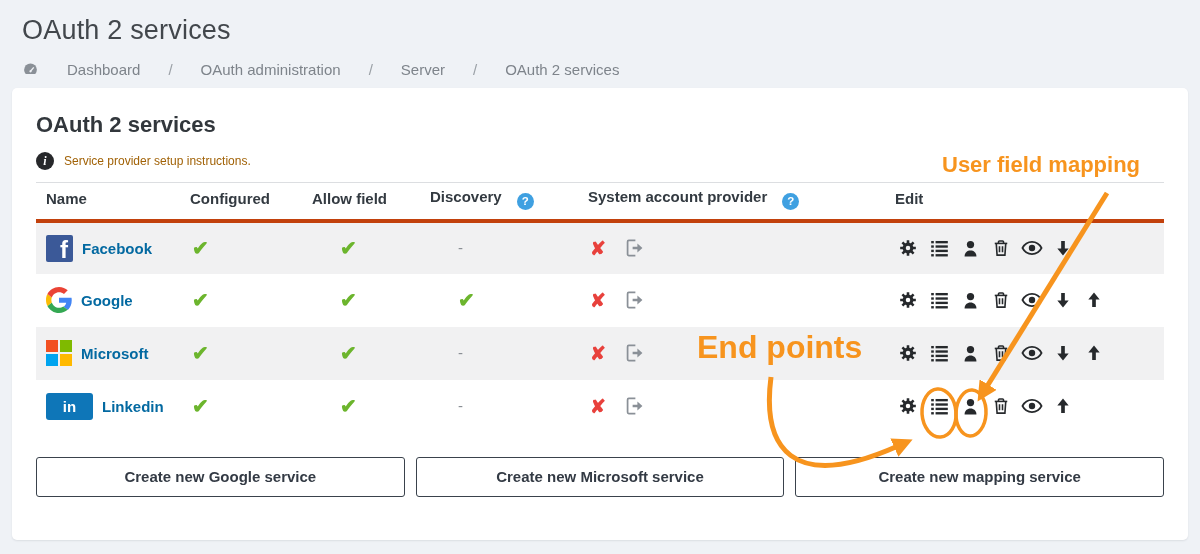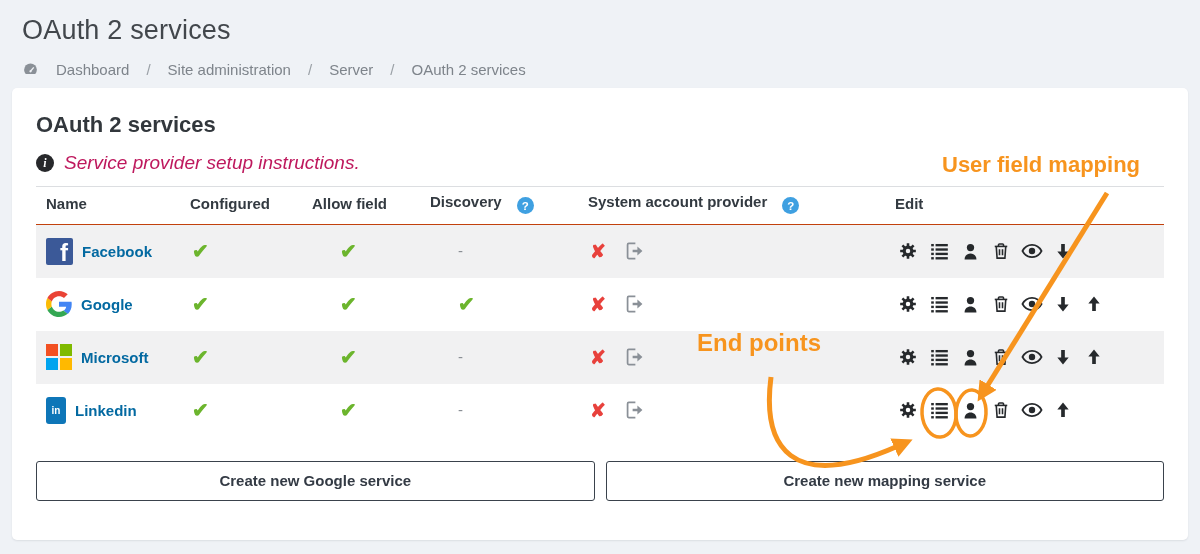--- a/index.html
+++ b/index.html
@@ -6,62 +6,62 @@
   html,body { margin:0; padding:0; }
   body {
     width:1200px; height:554px; position:relative; overflow:hidden;
     background:#EFF2F6;
     font-family:"Liberation Sans", sans-serif;
   }
 
   
   .page-head { padding:15px 22px 0; }
   .page-title { margin:0 0 15px; font-size:27px; font-weight:400; color:#42474C; letter-spacing:.2px; }
-  .breadcrumb { display:flex; align-items:flex-end; gap:17px; font-size:15px; color:#7E848B; }
+  .breadcrumb { display:flex; align-items:flex-end; gap:28px; font-size:15px; color:#7E848B; }
   .breadcrumb a { color:#7E848B; text-decoration:none; cursor:pointer; }
   .bc-sep { color:#9AA0A6; }
   .bc-icon { display:inline-flex; color:#8A9097; }
 
   
   .card {
     position:absolute; left:12px; top:88px; width:1176px; height:452px;
     background:#fff; border-radius:5px; box-shadow:0 1px 2px rgba(40,50,60,.10);
     padding:24px 24px 0;
   }
   .card-heading { margin:0; font-size:22px; font-weight:700; color:#32373C; }
   .setup-row { display:flex; align-items:center; gap:10px; margin-top:14px; }
   .info-icon {
     width:18px; height:18px; border-radius:50%; background:#27282B; color:#fff;
     font:italic 700 12px "Liberation Serif", serif;
     display:flex; align-items:center; justify-content:center; flex:0 0 18px;
   }
-  .setup-link { color:#be185d; font-size:19px; text-decoration:none; cursor:pointer;font-style:italic; }
+  .setup-link { color:#a16207; font-size:12px; text-decoration:none; cursor:pointer; }
 
   
   table { border-collapse:collapse; table-layout:fixed; width:1128px; margin-top:12px; border-top:1px solid #DCDEE1; }
   thead th {
     height:38px; text-align:left; vertical-align:middle; padding:0 0 4px 10px;
-    font-size:15px; font-weight:700; color:#333A41; border-bottom:1px solid #c2410c; white-space:nowrap;
+    font-size:15px; font-weight:700; color:#333A41; border-bottom:4px solid #c2410c; white-space:nowrap;
   }
   tbody td { height:53px; vertical-align:middle; padding:0; }
   tr.stripe { background:#F1F1F2; }
 
   .help-icon {
     width:17px; height:17px; border-radius:50%; background:#3FA0E1; color:#fff;
     font-size:11.5px; font-weight:700; display:inline-flex; align-items:center; justify-content:center;
     margin-left:15px; vertical-align:-3px; cursor:pointer;
   }
 
   .name-wrap { display:flex; align-items:center; padding-left:10px; }
   .provider { margin-left:9px; font-size:15px; font-weight:700; color:#0369a1; }
 
   .logo-fb { width:27px; height:27px; background:#3B5998; border-radius:2px; color:#fff;
     font-weight:700; font-size:24px; line-height:30px; text-align:right; padding-right:5px; overflow:hidden; }
-  .logo-in { width:20px; height:27px; background:#0E76B8; border-radius:3px; color:#fff;
-    font-weight:700; font-size:10px; display:flex; align-items:center; justify-content:center; }
+  .logo-in { width:47px; height:27px; background:#0E76B8; border-radius:3px; color:#fff;
+    font-weight:700; font-size:15px; display:flex; align-items:center; justify-content:center; }
   .logo-ms { width:26px; height:26px; display:grid; grid-template-columns:12px 12px; grid-template-rows:12px 12px; gap:2px; }
   .ms-sq { width:12px; height:12px; }
   .logo-g  { display:flex; }
 
   .check { color:#6CB52D; font-size:20px; font-weight:700; }
   .dash  { color:#8A8F95; font-size:15px; }
   .cross { color:#E8413C; font-size:19px; font-weight:700; }
   td.c-conf .val { margin-left:12px; }
   td.c-allow .val { margin-left:38px; }
   td.c-disc .val { margin-left:38px; }
@@ -77,21 +77,21 @@
   .btn {
     flex:1; height:40px; background:#fff; border:1px solid #3A424C; border-radius:3px;
     font-family:"Liberation Sans", sans-serif; font-size:15px; font-weight:700; color:#333A44;
     display:flex; align-items:center; justify-content:center; cursor:pointer;
   }
 
   
   .overlay { position:absolute; left:0; top:0; width:1200px; height:554px; pointer-events:none; z-index:6; }
   .ann-label { position:absolute; color:#F7941E; font-weight:700; white-space:nowrap; z-index:7; pointer-events:none; }
   #ann-ufm { left:942px; top:152px; font-size:22px; }
-  #ann-ep  { left:697px; top:329px; font-size:24px; }
+  #ann-ep  { left:697px; top:329px; font-size:32px; }
 
   .defs-hidden { position:absolute; width:0; height:0; overflow:hidden; }
 </style>
 </head>
 <body>
 
 <svg class="defs-hidden" aria-hidden="true">
   <defs>
     <symbol id="i-gear" viewBox="0 0 24 24">
       <g stroke="currentColor" stroke-width="3.1" fill="none">
@@ -150,21 +150,21 @@
 <header class="page-head">
   <h1 class="page-title">OAuth 2 services</h1>
   <nav class="breadcrumb">
     <span class="bc-icon">
       <svg width="17" height="17">
           <use href="#i-gauge"></use>
         </svg>
     </span>
     <a>Dashboard</a>
     <span class="bc-sep">/</span>
-    <a>Site administration</a>
+    <a>OAuth administration</a>
     <span class="bc-sep">/</span>
     <a>Server</a>
     <span class="bc-sep">/</span>
     <span>OAuth 2 services</span>
   </nav>
 </header>
 
 <main class="card">
   <h2 class="card-heading">OAuth 2 services</h2>
 
@@ -442,20 +442,21 @@
               </span>
         </div>
           </td>
       </tr>
 
     </tbody>
   </table>
 
   <div class="btn-row">
     <button class="btn">Create new Google service</button>
+    <button class="btn">Create new Microsoft service</button>
     <button class="btn">Create new mapping service</button>
   </div>
 </main>
 
 <div class="ann-label" id="ann-ufm">User field mapping</div>
 <div class="ann-label" id="ann-ep">End points</div>
 
 <svg class="overlay">
   <defs>
     <marker id="ah" viewBox="0 0 10 10" refX="2" refY="5" markerWidth="4" markerHeight="4" orient="auto">

